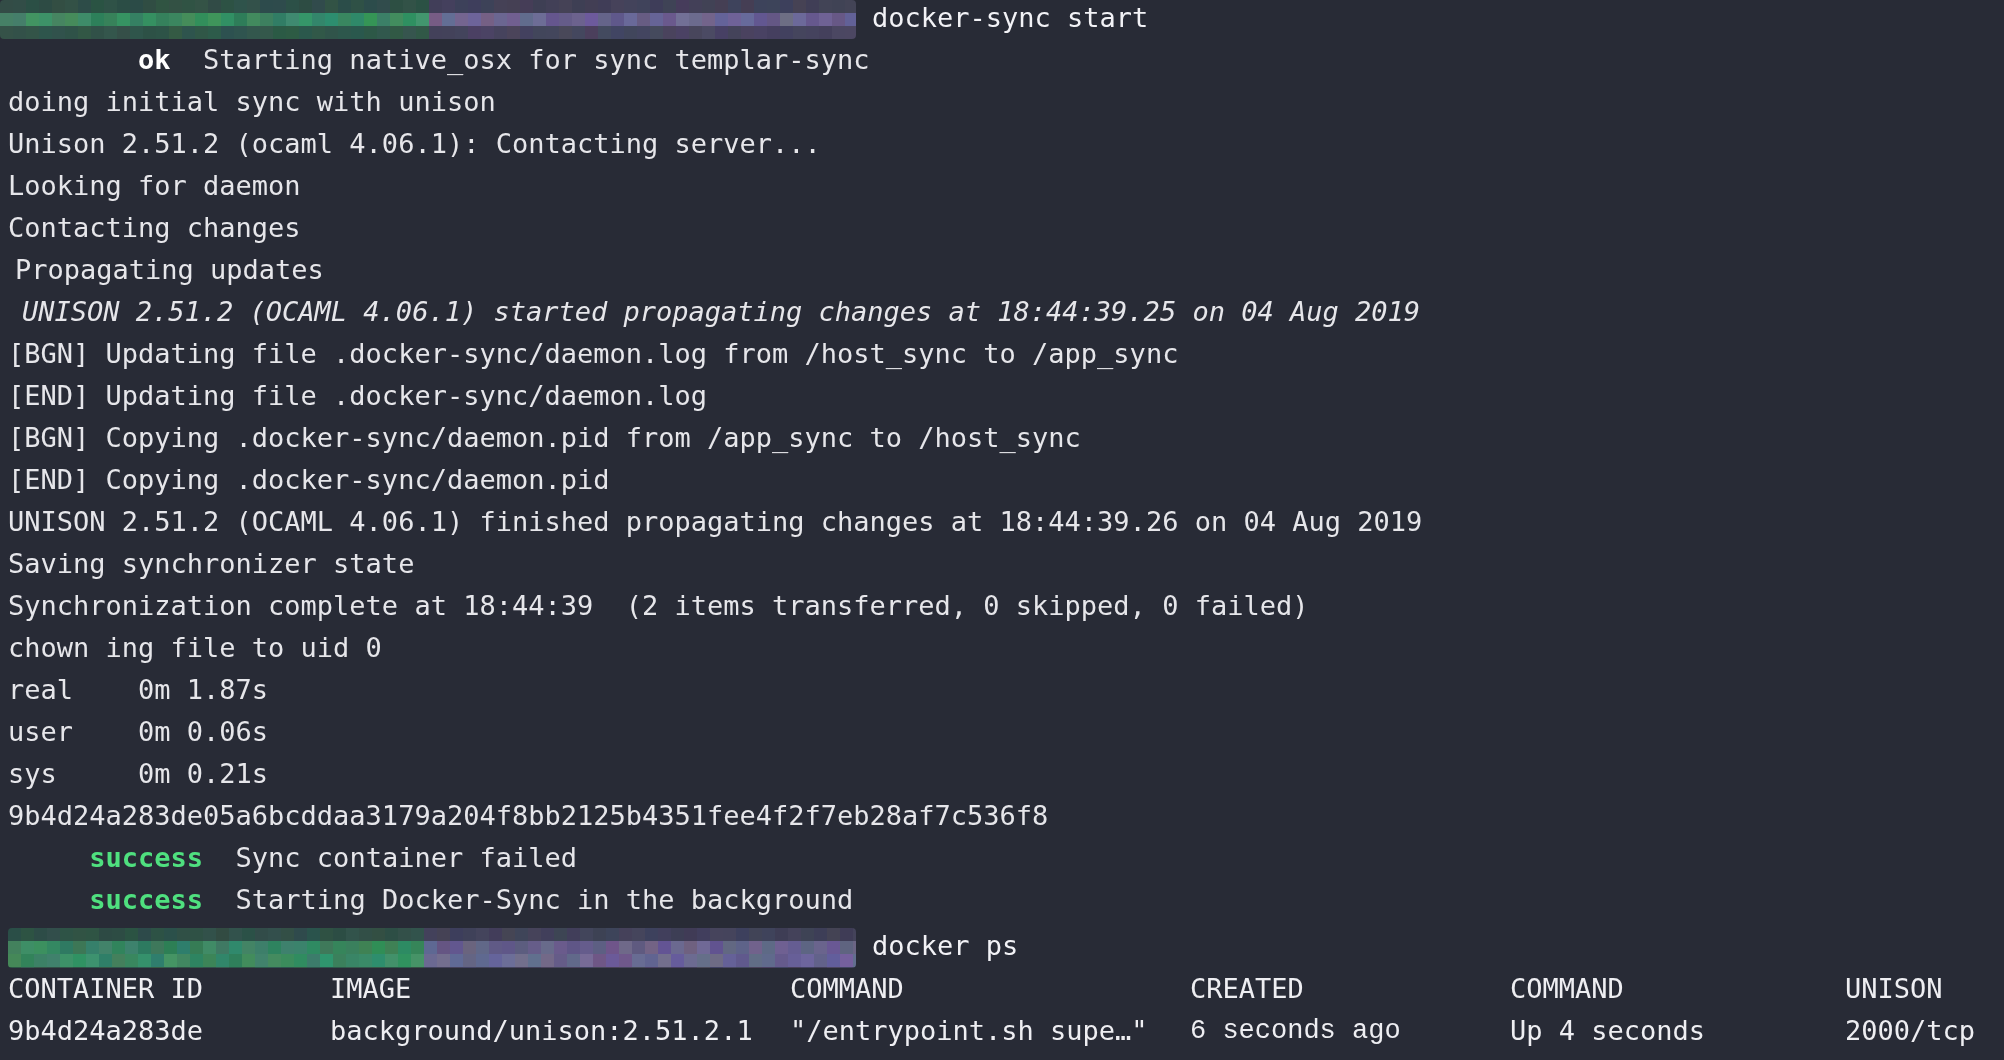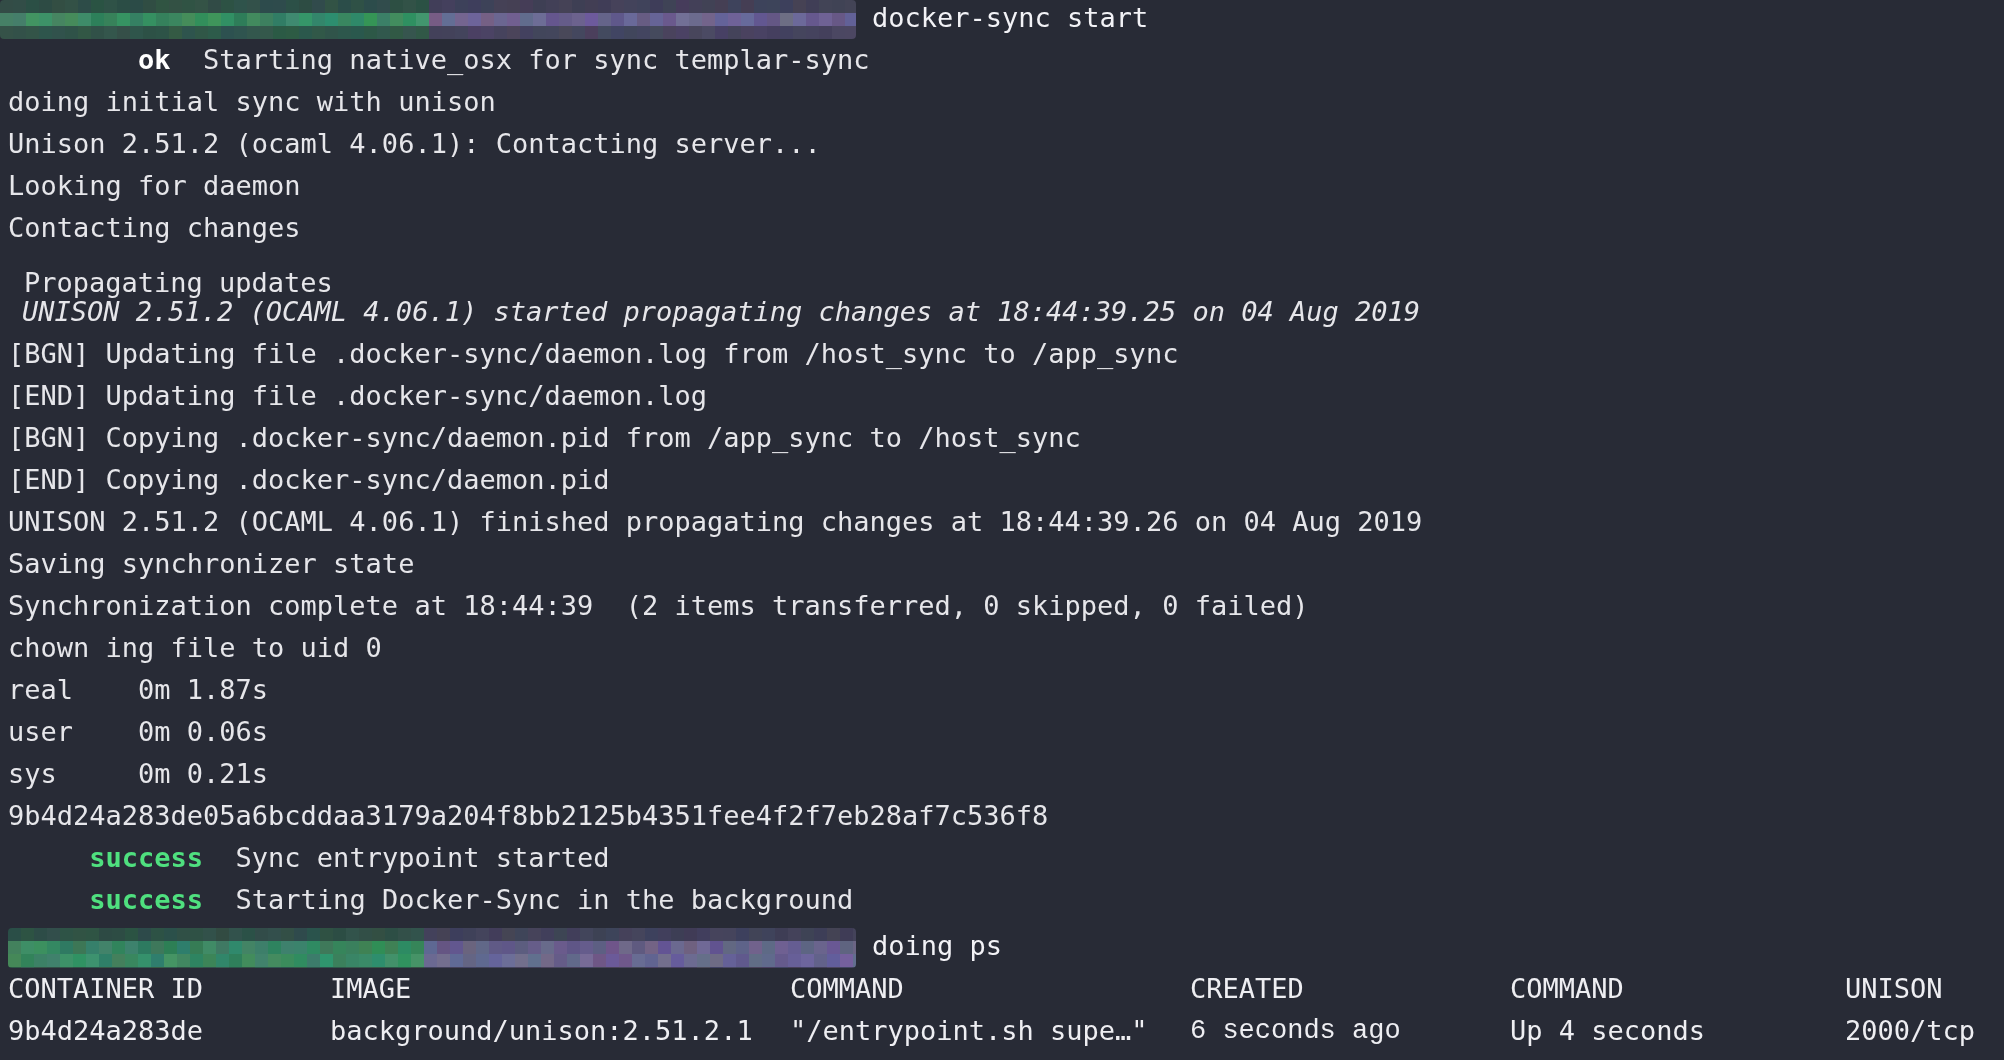--- a/index.html
+++ b/index.html
@@ -276,35 +276,35 @@
       <div class="cell" style="left: 845px; top: 26px; width: 13px; height: 13px; background: rgb(76, 71, 98);"></div>
     </div>
   <div class="prompt-cmd" style="left:872px; top:-3px;">docker-sync start</div>
 
   <div id="output-area">
       <div class="line" style="left: 8px; top: 39px;"><span>        </span><span class="seg-ok">ok</span><span>  Starting native_osx for sync templar-sync</span></div>
       <div class="line" style="left: 8px; top: 81px;"><span>doing initial sync with unison</span></div>
       <div class="line" style="left: 8px; top: 123px;"><span>Unison 2.51.2 (ocaml 4.06.1): Contacting server...</span></div>
       <div class="line" style="left: 8px; top: 165px;"><span>Looking for daemon</span></div>
       <div class="line" style="left: 8px; top: 207px;"><span>Contacting changes</span></div>
-      <div class="line" style="left: 24px; top: 249px; margin-top: 13px;"><span>Propagating updates</span></div>
+      <div class="line" style="left: 15px; top: 249px;"><span>Propagating updates</span></div>
       <div class="line" style="left: 22px; top: 291px; font-style: italic;"><span>UNISON 2.51.2 (OCAML 4.06.1) started propagating changes at 18:44:39.25 on 04 Aug 2019</span></div>
       <div class="line" style="left: 8px; top: 333px;"><span>[BGN] Updating file .docker-sync/daemon.log from /host_sync to /app_sync</span></div>
       <div class="line" style="left: 8px; top: 375px;"><span>[END] Updating file .docker-sync/daemon.log</span></div>
       <div class="line" style="left: 8px; top: 417px;"><span>[BGN] Copying .docker-sync/daemon.pid from /app_sync to /host_sync</span></div>
       <div class="line" style="left: 8px; top: 459px;"><span>[END] Copying .docker-sync/daemon.pid</span></div>
       <div class="line" style="left: 8px; top: 501px;"><span>UNISON 2.51.2 (OCAML 4.06.1) finished propagating changes at 18:44:39.26 on 04 Aug 2019</span></div>
       <div class="line" style="left: 8px; top: 543px;"><span>Saving synchronizer state</span></div>
       <div class="line" style="left: 8px; top: 585px;"><span>Synchronization complete at 18:44:39  (2 items transferred, 0 skipped, 0 failed)</span></div>
       <div class="line" style="left: 8px; top: 627px;"><span>chown ing file to uid 0</span></div>
       <div class="line" style="left: 8px; top: 669px;"><span>real    0m 1.87s</span></div>
       <div class="line" style="left: 8px; top: 711px;"><span>user    0m 0.06s</span></div>
       <div class="line" style="left: 8px; top: 753px;"><span>sys     0m 0.21s</span></div>
       <div class="line" style="left: 8px; top: 795px;"><span>9b4d24a283de05a6bcddaa3179a204f8bb2125b4351fee4f2f7eb28af7c536f8</span></div>
-      <div class="line" style="left: 8px; top: 837px;"><span>     </span><span class="seg-success">success</span><span>  Sync entrypoint started</span></div>
+      <div class="line" style="left: 8px; top: 837px;"><span>     </span><span class="seg-success">success</span><span>  Sync container failed</span></div>
       <div class="line" style="left: 8px; top: 879px;"><span>     </span><span class="seg-success">success</span><span>  Starting Docker-Sync in the background</span></div>
     </div>
 
   <div class="redacted" id="redaction-2" style="left:8px; top:928px; width:848px; height:40px;">
       <div class="cell" style="left: 0px; top: 0px; width: 13px; height: 13px; background: rgb(42, 78, 71);"></div>
       <div class="cell" style="left: 13px; top: 0px; width: 13px; height: 13px; background: rgb(45, 83, 67);"></div>
       <div class="cell" style="left: 26px; top: 0px; width: 13px; height: 13px; background: rgb(45, 76, 71);"></div>
       <div class="cell" style="left: 39px; top: 0px; width: 13px; height: 13px; background: rgb(50, 78, 75);"></div>
       <div class="cell" style="left: 52px; top: 0px; width: 13px; height: 13px; background: rgb(46, 83, 70);"></div>
       <div class="cell" style="left: 65px; top: 0px; width: 13px; height: 13px; background: rgb(49, 83, 68);"></div>
@@ -560,21 +560,21 @@
       <div class="cell" style="left: 741px; top: 39px; width: 13px; height: 13px; background: rgb(74, 67, 92);"></div>
       <div class="cell" style="left: 754px; top: 39px; width: 13px; height: 13px; background: rgb(74, 64, 97);"></div>
       <div class="cell" style="left: 767px; top: 39px; width: 13px; height: 13px; background: rgb(65, 68, 99);"></div>
       <div class="cell" style="left: 780px; top: 39px; width: 13px; height: 13px; background: rgb(71, 63, 90);"></div>
       <div class="cell" style="left: 793px; top: 39px; width: 13px; height: 13px; background: rgb(67, 66, 98);"></div>
       <div class="cell" style="left: 806px; top: 39px; width: 13px; height: 13px; background: rgb(67, 63, 90);"></div>
       <div class="cell" style="left: 819px; top: 39px; width: 13px; height: 13px; background: rgb(75, 69, 97);"></div>
       <div class="cell" style="left: 832px; top: 39px; width: 13px; height: 13px; background: rgb(67, 69, 98);"></div>
       <div class="cell" style="left: 845px; top: 39px; width: 13px; height: 13px; background: rgb(65, 71, 98);"></div>
     </div>
-  <div class="prompt-cmd" style="left:872px; top:925px;">doing ps</div>
+  <div class="prompt-cmd" style="left:872px; top:925px;">docker ps</div>
 
   <div id="ps-table">
       <div class="tbl-cell" style="left: 8px; top: 968px;">CONTAINER ID</div>
       <div class="tbl-cell" style="left: 330px; top: 968px;">IMAGE</div>
       <div class="tbl-cell" style="left: 790px; top: 968px;">COMMAND</div>
       <div class="tbl-cell" style="left: 1190px; top: 968px;">CREATED</div>
       <div class="tbl-cell" style="left: 1510px; top: 968px;">COMMAND</div>
       <div class="tbl-cell" style="left: 1845px; top: 968px;">UNISON</div>
       <div class="tbl-cell" style="left: 8px; top: 1010px;">9b4d24a283de</div>
       <div class="tbl-cell" style="left: 330px; top: 1010px;">background/unison:2.51.2.1</div>

